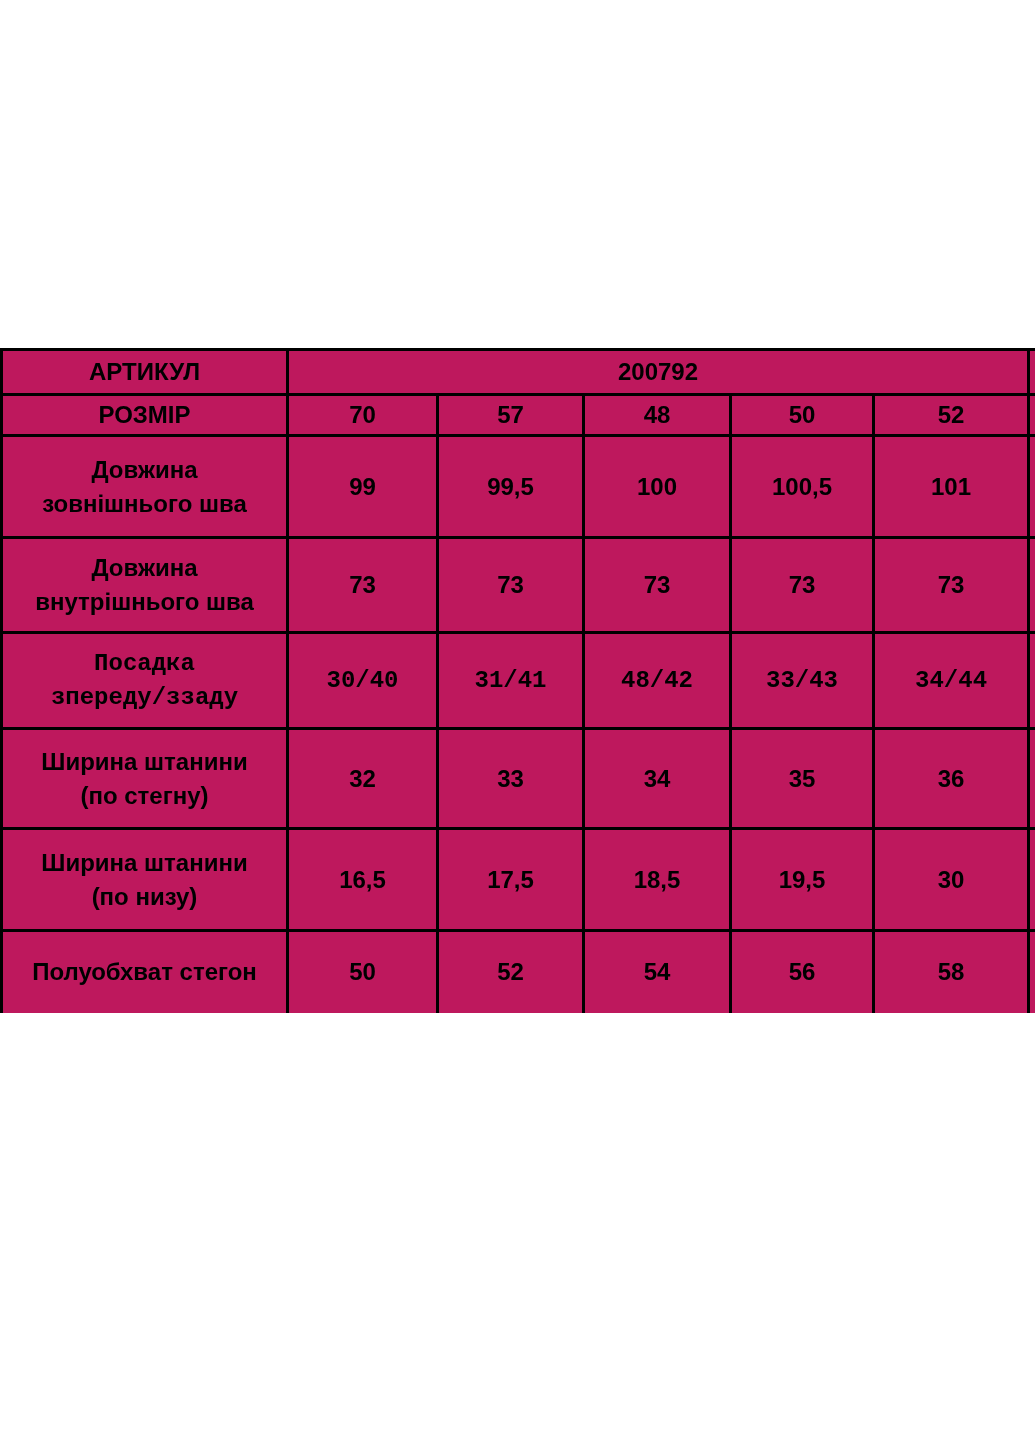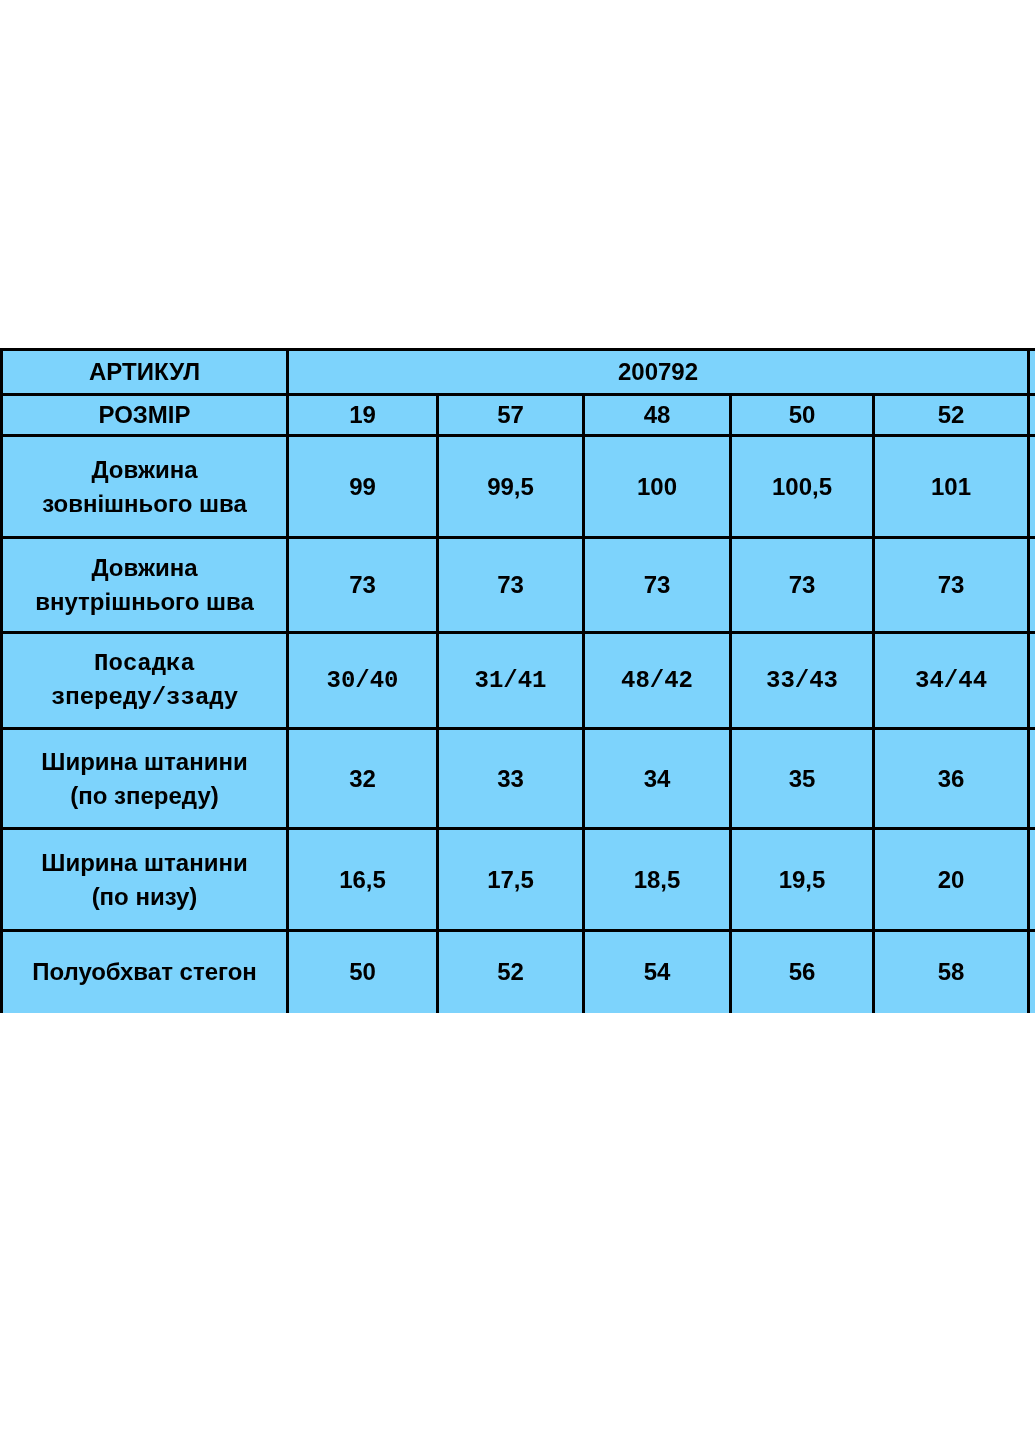--- a/index.html
+++ b/index.html
@@ -18,21 +18,21 @@
     left: 0;
     width: 1035px;
   }
   table.size-chart {
     border-collapse: collapse;
     table-layout: fixed;
     width: 1034px;
   }
   table.size-chart td {
     border: 3px solid #000000;
-    background: #7dd3fc;
+    background: #be185d;
     text-align: center;
     vertical-align: middle;
     font-weight: bold;
     font-size: 24px;
     color: #000000;
     padding: 0;
     overflow: hidden;
   }
   
   table.size-chart tr:last-child td { border-bottom: none; }
@@ -69,21 +69,21 @@
 
     <tbody>
         <tr class="r-article">
       <td>АРТИКУЛ</td>
       <td class="article-val" colspan="5">200792</td>
       <td class="sliver"></td>
     </tr>
 
     <tr class="r-size">
       <td>РОЗМІР</td>
-      <td>19</td>
+      <td>70</td>
       <td>57</td>
       <td>48</td>
       <td>50</td>
       <td>52</td>
       <td class="sliver"></td>
     </tr>
 
     <tr class="r-outer">
       <td>
         <span class="line">Довжина</span>
@@ -119,40 +119,40 @@
       <td>31/41</td>
       <td>48/42</td>
       <td>33/43</td>
       <td>34/44</td>
       <td class="sliver"></td>
     </tr>
 
     <tr class="r-hip">
       <td>
         <span class="line">Ширина штанини</span>
-        <span class="line">(по зпереду)</span>
+        <span class="line">(по стегну)</span>
       </td>
       <td>32</td>
       <td>33</td>
       <td>34</td>
       <td>35</td>
       <td>36</td>
       <td class="sliver"></td>
     </tr>
 
     <tr class="r-bottomw">
       <td>
         <span class="line">Ширина штанини</span>
         <span class="line">(по низу)</span>
       </td>
       <td>16,5</td>
       <td>17,5</td>
       <td>18,5</td>
       <td>19,5</td>
-      <td>20</td>
+      <td>30</td>
       <td class="sliver"></td>
     </tr>
 
 
     <tr class="r-hips">
       <td>
         <span class="line">Полуобхват стегон</span>
         <span class="line"></span>
       </td>
       <td>50</td>

